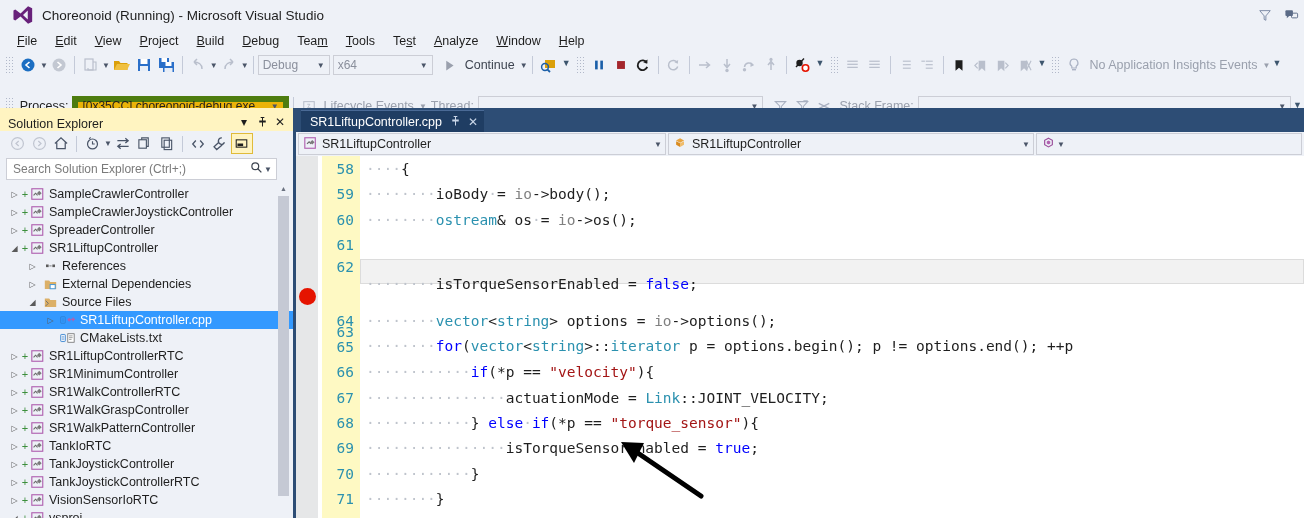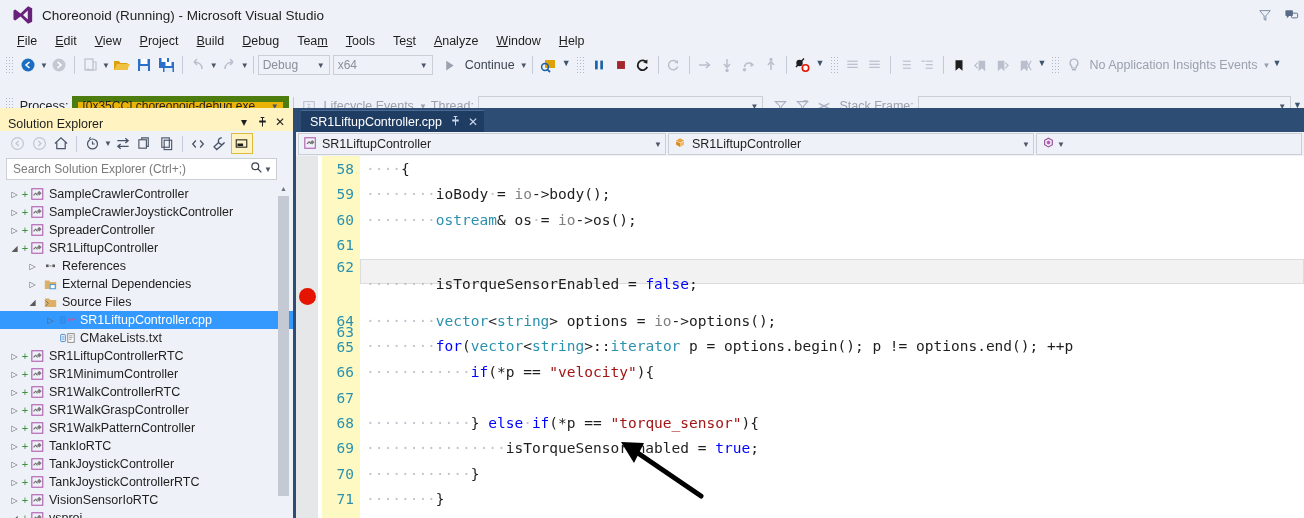--- a/index.html
+++ b/index.html
@@ -848,20 +848,21 @@
         <div class="codecol" id="codecol">
             <div class="cl" style="top: 1px;"><span class="ws">····</span><span class="id">{</span></div>
             <div class="cl" style="top: 26.4px;"><span class="ws">········</span><span class="id">ioBody</span><span class="ws">·</span><span class="id">= </span><span class="var">io</span><span class="id">-&gt;body();</span></div>
             <div class="cl" style="top: 51.8px;"><span class="ws">········</span><span class="ty">ostream</span><span class="id">&amp; </span><span class="id">os</span><span class="ws">·</span><span class="id">= </span><span class="var">io</span><span class="id">-&gt;os();</span></div>
             <div class="cl" style="top: 77.2px;"></div>
             <div class="hl-line" style="top: 102.6px; width: 100%;"></div>
             <div class="cl" style="top: 116px;"><span class="ws">········</span><span class="id">isTorqueSensorEnabled</span><span class="id"> = </span><span class="kw">false</span><span class="id">;</span></div>
             <div class="cl" style="top: 153.4px;"><span class="ws">········</span><span class="ty">vector</span><span class="id">&lt;</span><span class="ty">string</span><span class="id">&gt; options = </span><span class="var">io</span><span class="id">-&gt;options();</span></div>
             <div class="cl" style="top: 178px;"><span class="ws">········</span><span class="kw">for</span><span class="id">(</span><span class="ty">vector</span><span class="id">&lt;</span><span class="ty">string</span><span class="id">&gt;::</span><span class="ty">iterator</span><span class="id"> p = options.begin(); p != options.end(); </span><span class="id">++p</span></div>
             <div class="cl" style="top: 204.2px;"><span class="ws">············</span><span class="kw">if</span><span class="id">(*p == </span><span class="str">"velocity"</span><span class="id">){</span></div>
+            <div class="cl" style="top: 229.6px;"><span class="ws">················</span><span class="id">actuationMode</span><span class="id"> = </span><span class="ty">Link</span><span class="id">::JOINT_VELOCITY;</span></div>
             <div class="cl" style="top: 255px;"><span class="ws">············</span><span class="id">} </span><span class="kw">else</span><span class="ws">·</span><span class="kw">if</span><span class="id">(*p == </span><span class="str">"torque_sensor"</span><span class="id">){</span></div>
             <div class="cl" style="top: 280.4px;"><span class="ws">················</span><span class="id">isTorqueSensorEnabled</span><span class="id"> = </span><span class="kw">true</span><span class="id">;</span></div>
             <div class="cl" style="top: 305.8px;"><span class="ws">············</span><span class="id">}</span></div>
             <div class="cl" style="top: 331.2px;"><span class="ws">········</span><span class="id">}</span></div>
             <div class="cl" style="top: 356.6px;"></div>
           </div>
         <svg class="anno-arrow" width="130" height="90">
           <g>
             <path d="M105 75 L33 26" stroke="#000000" stroke-width="5" stroke-linecap="round" fill="none"></path>
             <path d="M25 21 L48 22 L38 42 Z" fill="#000000"></path>

